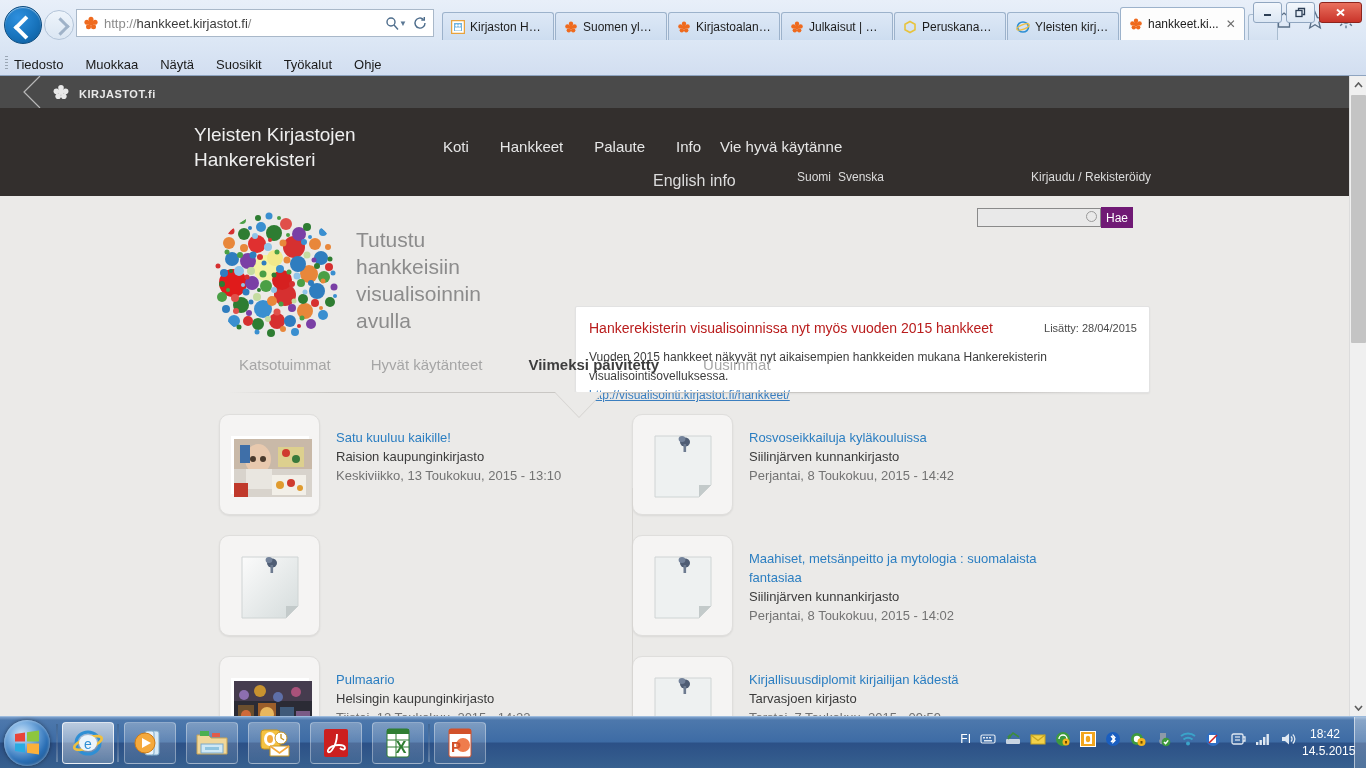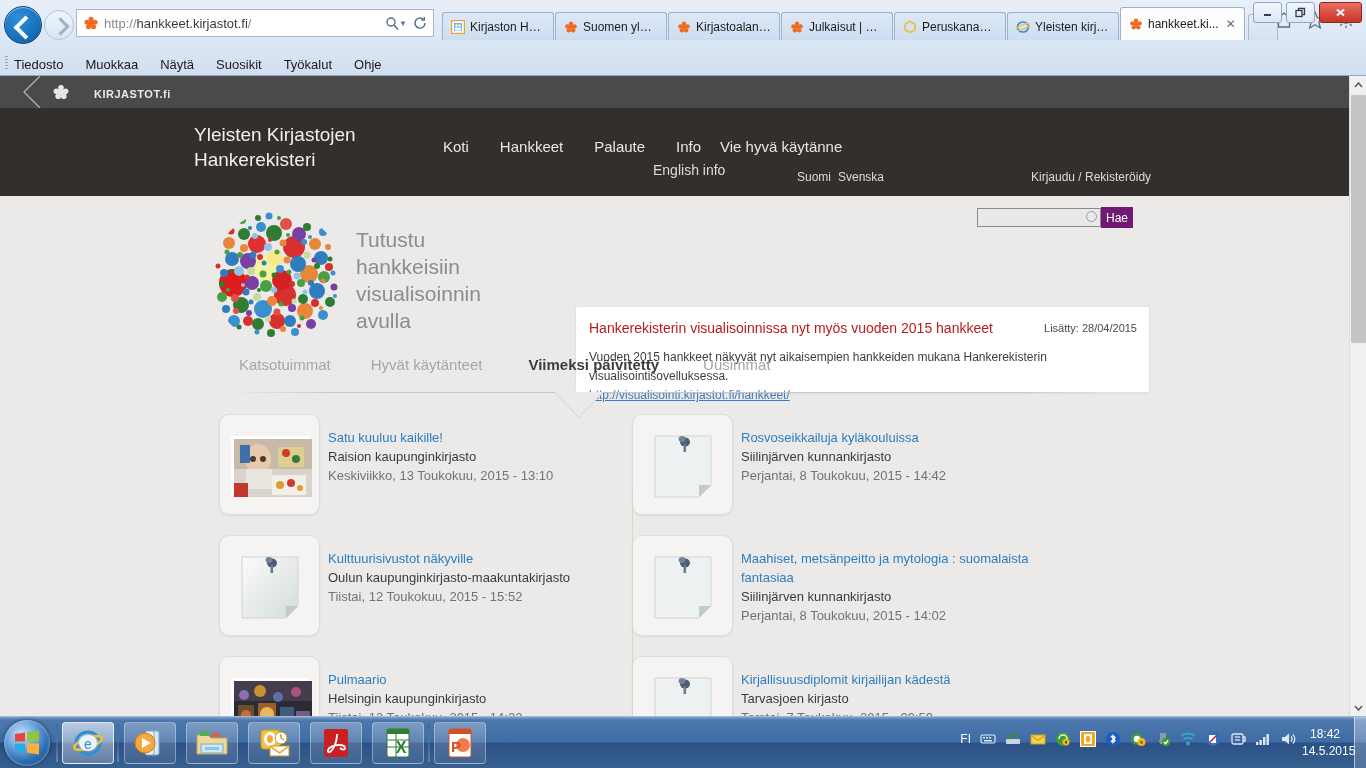--- a/index.html
+++ b/index.html
@@ -114,40 +114,40 @@
     background: #ebeae8; overflow: hidden;
   }
 
   .site-topbar {
     height: 32px; background: #4a4a4a; position: relative;
   }
   .site-topbar .chev {
     position: absolute; left: 18px; top: 0px; width: 26px; height: 32px;
   }
   .brand {
-    position: absolute; left: 50px; top: 7px; display: flex; align-items: center; gap: 22px;
+    position: absolute; left: 50px; top: 7px; display: flex; align-items: center; gap: 7px;
   }
   .brand-text {
     font-size: 11px; font-weight: bold; color: #e9e9e9; letter-spacing: .5px;
   }
 
   .site-header {
     height: 88px; background: #332f2d; position: relative; color: #f0efee;
   }
   .site-title {
     position: absolute; left: 194px; top: 14px; font-size: 19px; line-height: 25px;
     color: #efefef; font-weight: normal; width: 220px;
   }
   .mainnav {
     position: absolute; left: 443px; top: 30px; display: flex; gap: 31px;
     font-size: 15px; color: #e6e6e6;
   }
   .mainnav a { color: #e6e6e6; text-decoration: none; }
   .nav-vie { position: absolute; left: 720px; top: 30px; font-size: 15px; color: #e6e6e6; }
-  .subnav-en { position: absolute; left: 653px; top: 54px; font-size: 14px; color: #dcdcdc; }
+  .subnav-en { position: absolute; left: 653px; top: 64px; font-size: 16px; color: #dcdcdc; }
   .subnav-lang { position: absolute; left: 797px; top: 62px; font-size: 12px; color: #dcdcdc; }
   .subnav-lang span { margin-right: 7px; }
   .subnav-login { position: absolute; left: 1031px; top: 62px; font-size: 12px; color: #dcdcdc; }
 
   .searchbox { position: absolute; left: 977px; top: 131px; display: flex; }
   .search-input-wrap { position: relative; }
   .search-input {
     width: 124px; height: 19px; border: 1px solid #8a8a8a; background: #e9e9e9;
     font-size: 12px; padding: 0 16px 0 4px; color: #333;
   }
@@ -207,21 +207,21 @@
 
   
   .lists { position: relative; display: flex; padding: 22px 0 0 0; }
   .col { width: 413px; position: relative; }
   .col.left { margin-left: 219px; }
   .col.right { margin-left: 0px; padding-left: 0; }
   .col-divider {
     position: absolute; left: 632px; top: 412px; width: 1px; height: 300px;
     background: #d7d5d2;
   }
-  .item { display: flex; gap: 8px; margin-bottom: 20px; }
+  .item { display: flex; gap: 16px; margin-bottom: 20px; }
   .thumb-card {
     width: 101px; height: 101px; flex: none;
     background: #f5f4f3; border: 1px solid #dfdedc; border-radius: 10px;
     box-shadow: 0 1px 2px rgba(0,0,0,.08);
     display: flex; align-items: center; justify-content: center;
     overflow: hidden;
   }
   .photo { width: 78px; height: 58px; border: 3px solid #fff; display: block; }
   .sticky { position: relative; width: 62px; height: 70px; }
   .item-text { padding-top: 14px; }
@@ -724,25 +724,20 @@
                 </linearGradient>
               </defs>
               <path d="M3 6 H59 V55 L47 67 H3 Z" fill="url(#sg1)" stroke="#cfd4d4" stroke-width="1"></path>
               <path d="M59 55 L47 67 V55 Z" fill="#c3caca"></path>
               <ellipse cx="33" cy="12" rx="5" ry="4.5" fill="#4f5d74"></ellipse>
               <rect x="31.5" y="14" width="2.6" height="8" fill="#6d7b90"></rect>
               <ellipse cx="30" cy="9" rx="3.4" ry="3" fill="#73829a"></ellipse>
             </svg>
           </span>
         </div>
-        <div class="item-text">
-          <div class="item-title">Kulttuurisivustot näkyville</div>
-          <div class="item-org">Oulun kaupunginkirjasto-maakuntakirjasto</div>
-          <div class="item-date">Tiistai, 12 Toukokuu, 2015 - 15:52</div>
-        </div>
       </div>
 
       <div class="item">
         <div class="thumb-card">
           <span class="photo">
             <svg width="78" height="58" viewBox="0 0 78 58">
               <rect width="78" height="58" fill="#2b2b35"></rect>
               <rect x="0" y="0" width="78" height="20" fill="#453c4e"></rect>
               <circle cx="10" cy="14" r="5" fill="#8d6fb0"></circle>
               <circle cx="26" cy="10" r="6" fill="#c8922f"></circle>

